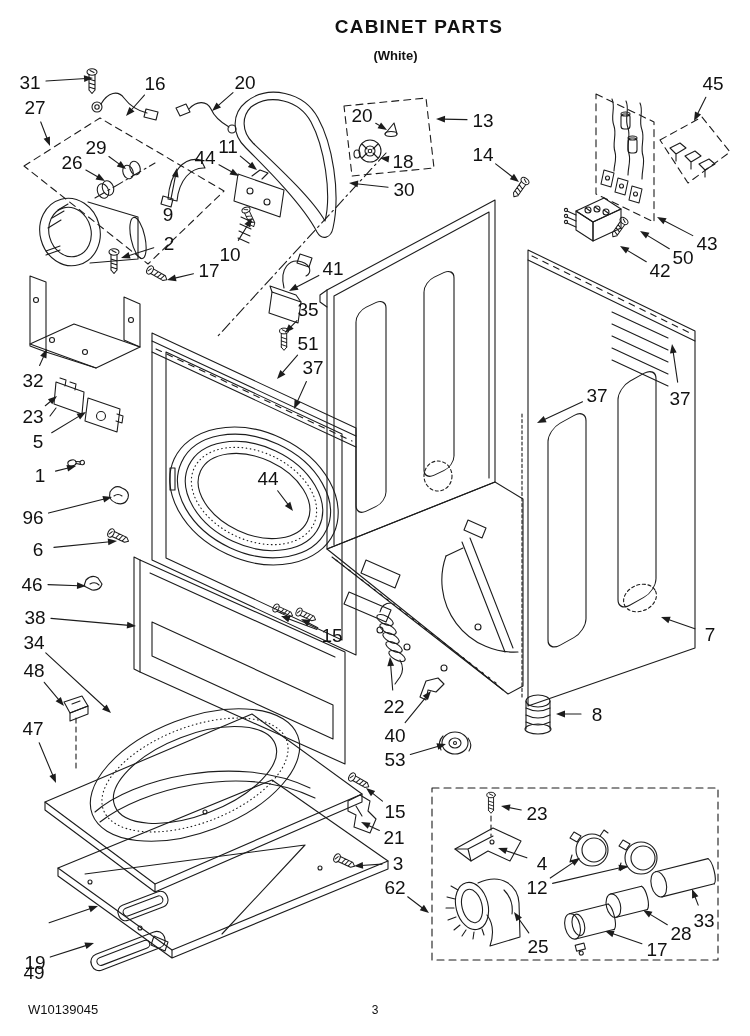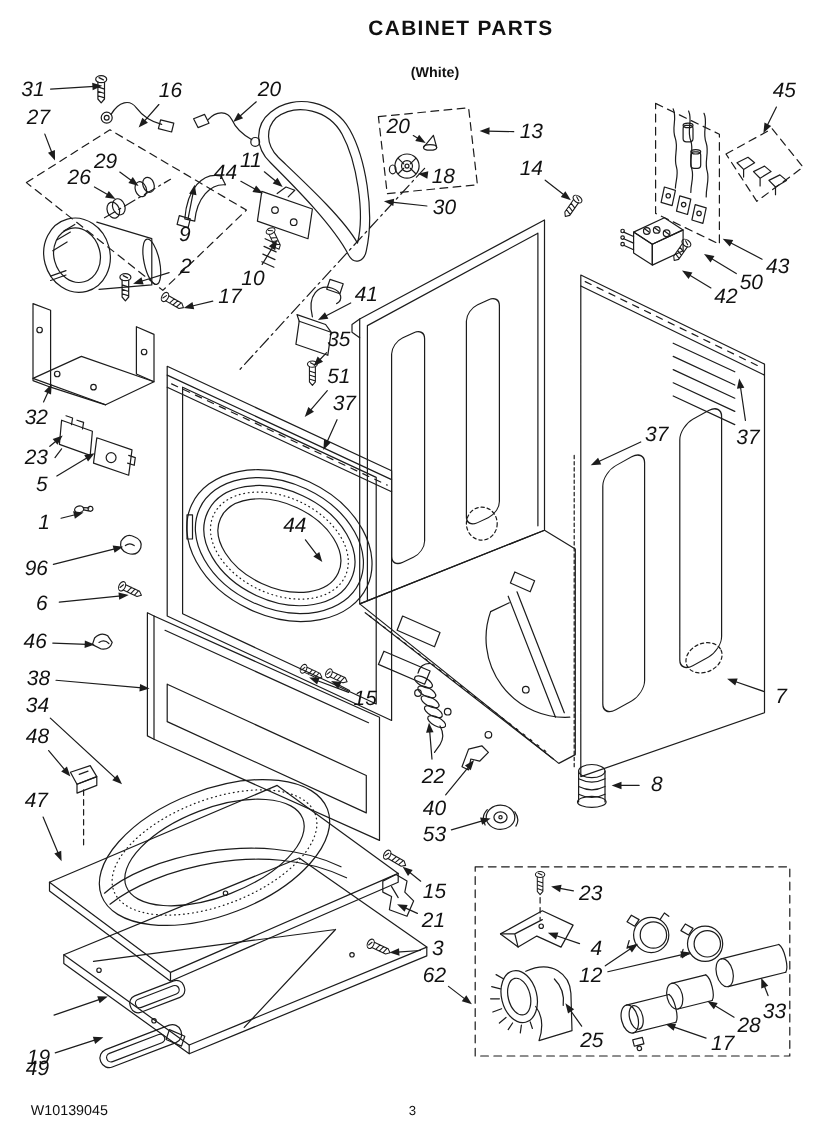--- a/index.html
+++ b/index.html
@@ -13,26 +13,26 @@
   .dot{stroke-dasharray:3 2.6;}
   .tick{stroke-dasharray:2 6;stroke-width:1;}
   .band{stroke-dasharray:6 6;stroke-width:1;}
   .dashline{stroke-dasharray:5 4;}
   .dashdot{stroke-dasharray:11 4 2 4;stroke-width:1;}
   .stipple{stroke-width:4;stroke-dasharray:0.7 3.4;stroke-linecap:round;stroke:#3a3a3a;}
   .thin{stroke-width:0.8;}
   .hdr{position:absolute;left:0;width:750px;text-align:center;font-weight:bold;padding-left:44px;}
   #title{top:16px;font-size:19px;letter-spacing:1.2px;}
   #model{top:42px;font-size:13px;}
-  #colorline{top:58px;font-size:13px;padding-left:41px;box-sizing:border-box;}
+  #colorline{top:48px;font-size:13px;padding-left:41px;box-sizing:border-box;}
   #docnum{position:absolute;left:28px;top:1002px;font-size:13px;}
   #pagenum{position:absolute;left:0;top:1003px;width:750px;text-align:center;font-size:12px;}
   .callout{position:absolute;transform:translate(-50%,-50%);font-size:19px;line-height:1;
            color:#111;white-space:nowrap;}
-  #label-layer{position:absolute;left:0;top:0;width:750px;height:1036px;font-style:italic;}
+  #label-layer{position:absolute;left:0;top:0;width:750px;height:1036px;}
 </style>
 </head>
 <body>
 
 <div id="page">
 
   <svg id="scene" width="750" height="1036" viewBox="0 0 750 1036">
     <defs>
       <g id="screw">
         <ellipse cx="0" cy="0" rx="5" ry="3.2"></ellipse>

